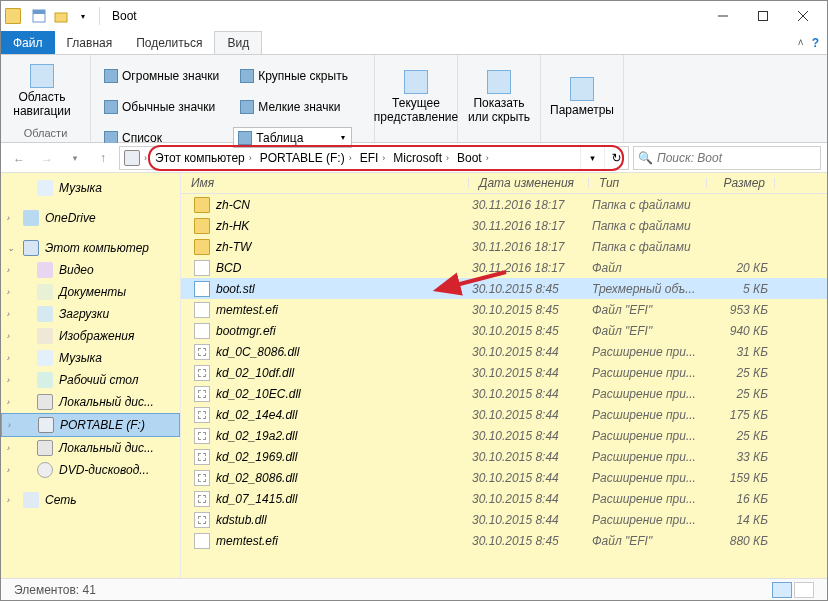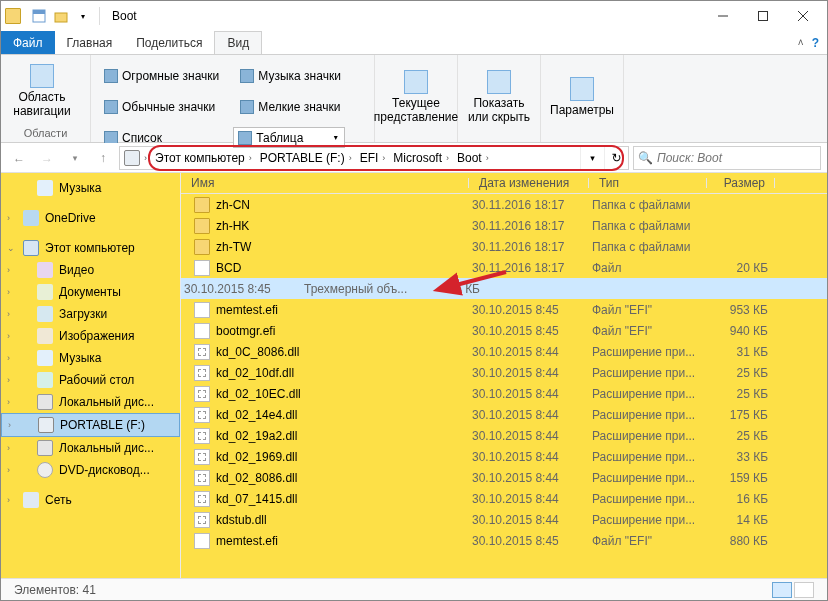--- a/index.html
+++ b/index.html
@@ -36,21 +36,21 @@
   .addr { display:flex; align-items:center; height:30px; padding:2px 6px; gap:4px; background:#fff; border-bottom:1px solid #e0e0e0;}
   .navbtn { width:24px; height:24px; display:flex; align-items:center; justify-content:center; color:#888; border-radius:2px;}
   .addrbox { flex:1; position:relative; height:24px; border:1px solid #d0d0d0; display:flex; align-items:center; gap:0; }
   .addrbox .seg { padding:0 4px; display:flex; align-items:center; height:100%; gap:2px;}
   .addrbox .seg .chev { font-size:9px; color:#555; margin-left:2px;}
   .crumbhl { position:absolute; left:28px; right:4px; top:-2px; bottom:-2px; border:2px solid #d4232c; border-radius:12px; pointer-events:none;}
   .addract { width:24px; height:22px; display:flex; align-items:center; justify-content:center; border-left:1px solid #eee;}
   .searchbox { width:188px; height:24px; border:1px solid #d0d0d0; display:flex; align-items:center; padding:0 4px; gap:4px;}
   .searchbox input { border:none; outline:none; width:100%; color:#888; font-style:italic; }
   
-  .content { flex:1; display:flex; min-height:0; background:#fde047;}
+  .content { flex:1; display:flex; min-height:0; background:#fef9c3;font-style:italic;}
   .navpane { width:180px; border-right:1px solid #eaeaea; padding:4px 0; overflow:hidden;}
   .navpane .item { display:flex; align-items:center; gap:6px; padding:3px 4px 3px 22px; position:relative;}
   .navpane .item .exp { position:absolute; left:6px; font-size:9px; color:#777;}
   .navpane .item.l1 { padding-left:36px; }
   .navpane .item.sel { background:#b3d7f2; border:1px solid #6aa6d6;}
   .nic { width:16px; height:16px; background:#ddd; border-radius:2px; flex-shrink:0;}
   .nic.music { background:#e3f0fb;} .nic.onedrive{background:#b9d9f0;} .nic.pc{background:#d8e6f3;border:1px solid #6a92b8;}
   .nic.video{background:#e8d6f0;} .nic.doc{background:#e8f0d6;} .nic.dl{background:#d6e8f0;}
   .nic.img{background:#f0e8d6;} .nic.desk{background:#d6f0e8;} .nic.disk{background:#e6e6e6;border:1px solid #999;}
   .nic.usb{background:#e8eef4;border:1px solid #888;} .nic.dvd{background:#eee;border:1px solid #aaa;border-radius:50%;}
@@ -151,21 +151,21 @@
     </div>
     <div class="rgroup" style="width:284px;">
       <div class="body">
         <div class="layoutgrid">
           <div class="row">
               <div class="layic"></div>
               <span>Огромные значки</span>
             </div>
           <div class="row">
               <div class="layic"></div>
-              <span>Музыка значки</span>
+              <span>Крупные скрыть</span>
             </div>
           <div class="row">
               <div class="layic"></div>
               <span>Обычные значки</span>
             </div>
           <div class="row">
               <div class="layic"></div>
               <span>Мелкие значки</span>
             </div>
           <div class="row">
@@ -377,20 +377,24 @@
           <div class="row">
             <div class="cname">
               <div class="fic file"></div>
               <span>BCD</span>
             </div>
             <div class="cdate">30.11.2016 18:17</div>
             <div class="ctype">Файл</div>
             <div class="csize">20 КБ</div>
           </div>
           <div class="row sel">
+            <div class="cname">
+              <div class="fic stl"></div>
+              <span>boot.stl</span>
+            </div>
             <div class="cdate">30.10.2015 8:45</div>
             <div class="ctype">Трехмерный объ...</div>
             <div class="csize">5 КБ</div>
           </div>
           <div class="row">
             <div class="cname">
               <div class="fic file"></div>
               <span>memtest.efi</span>
             </div>
             <div class="cdate">30.10.2015 8:45</div>

